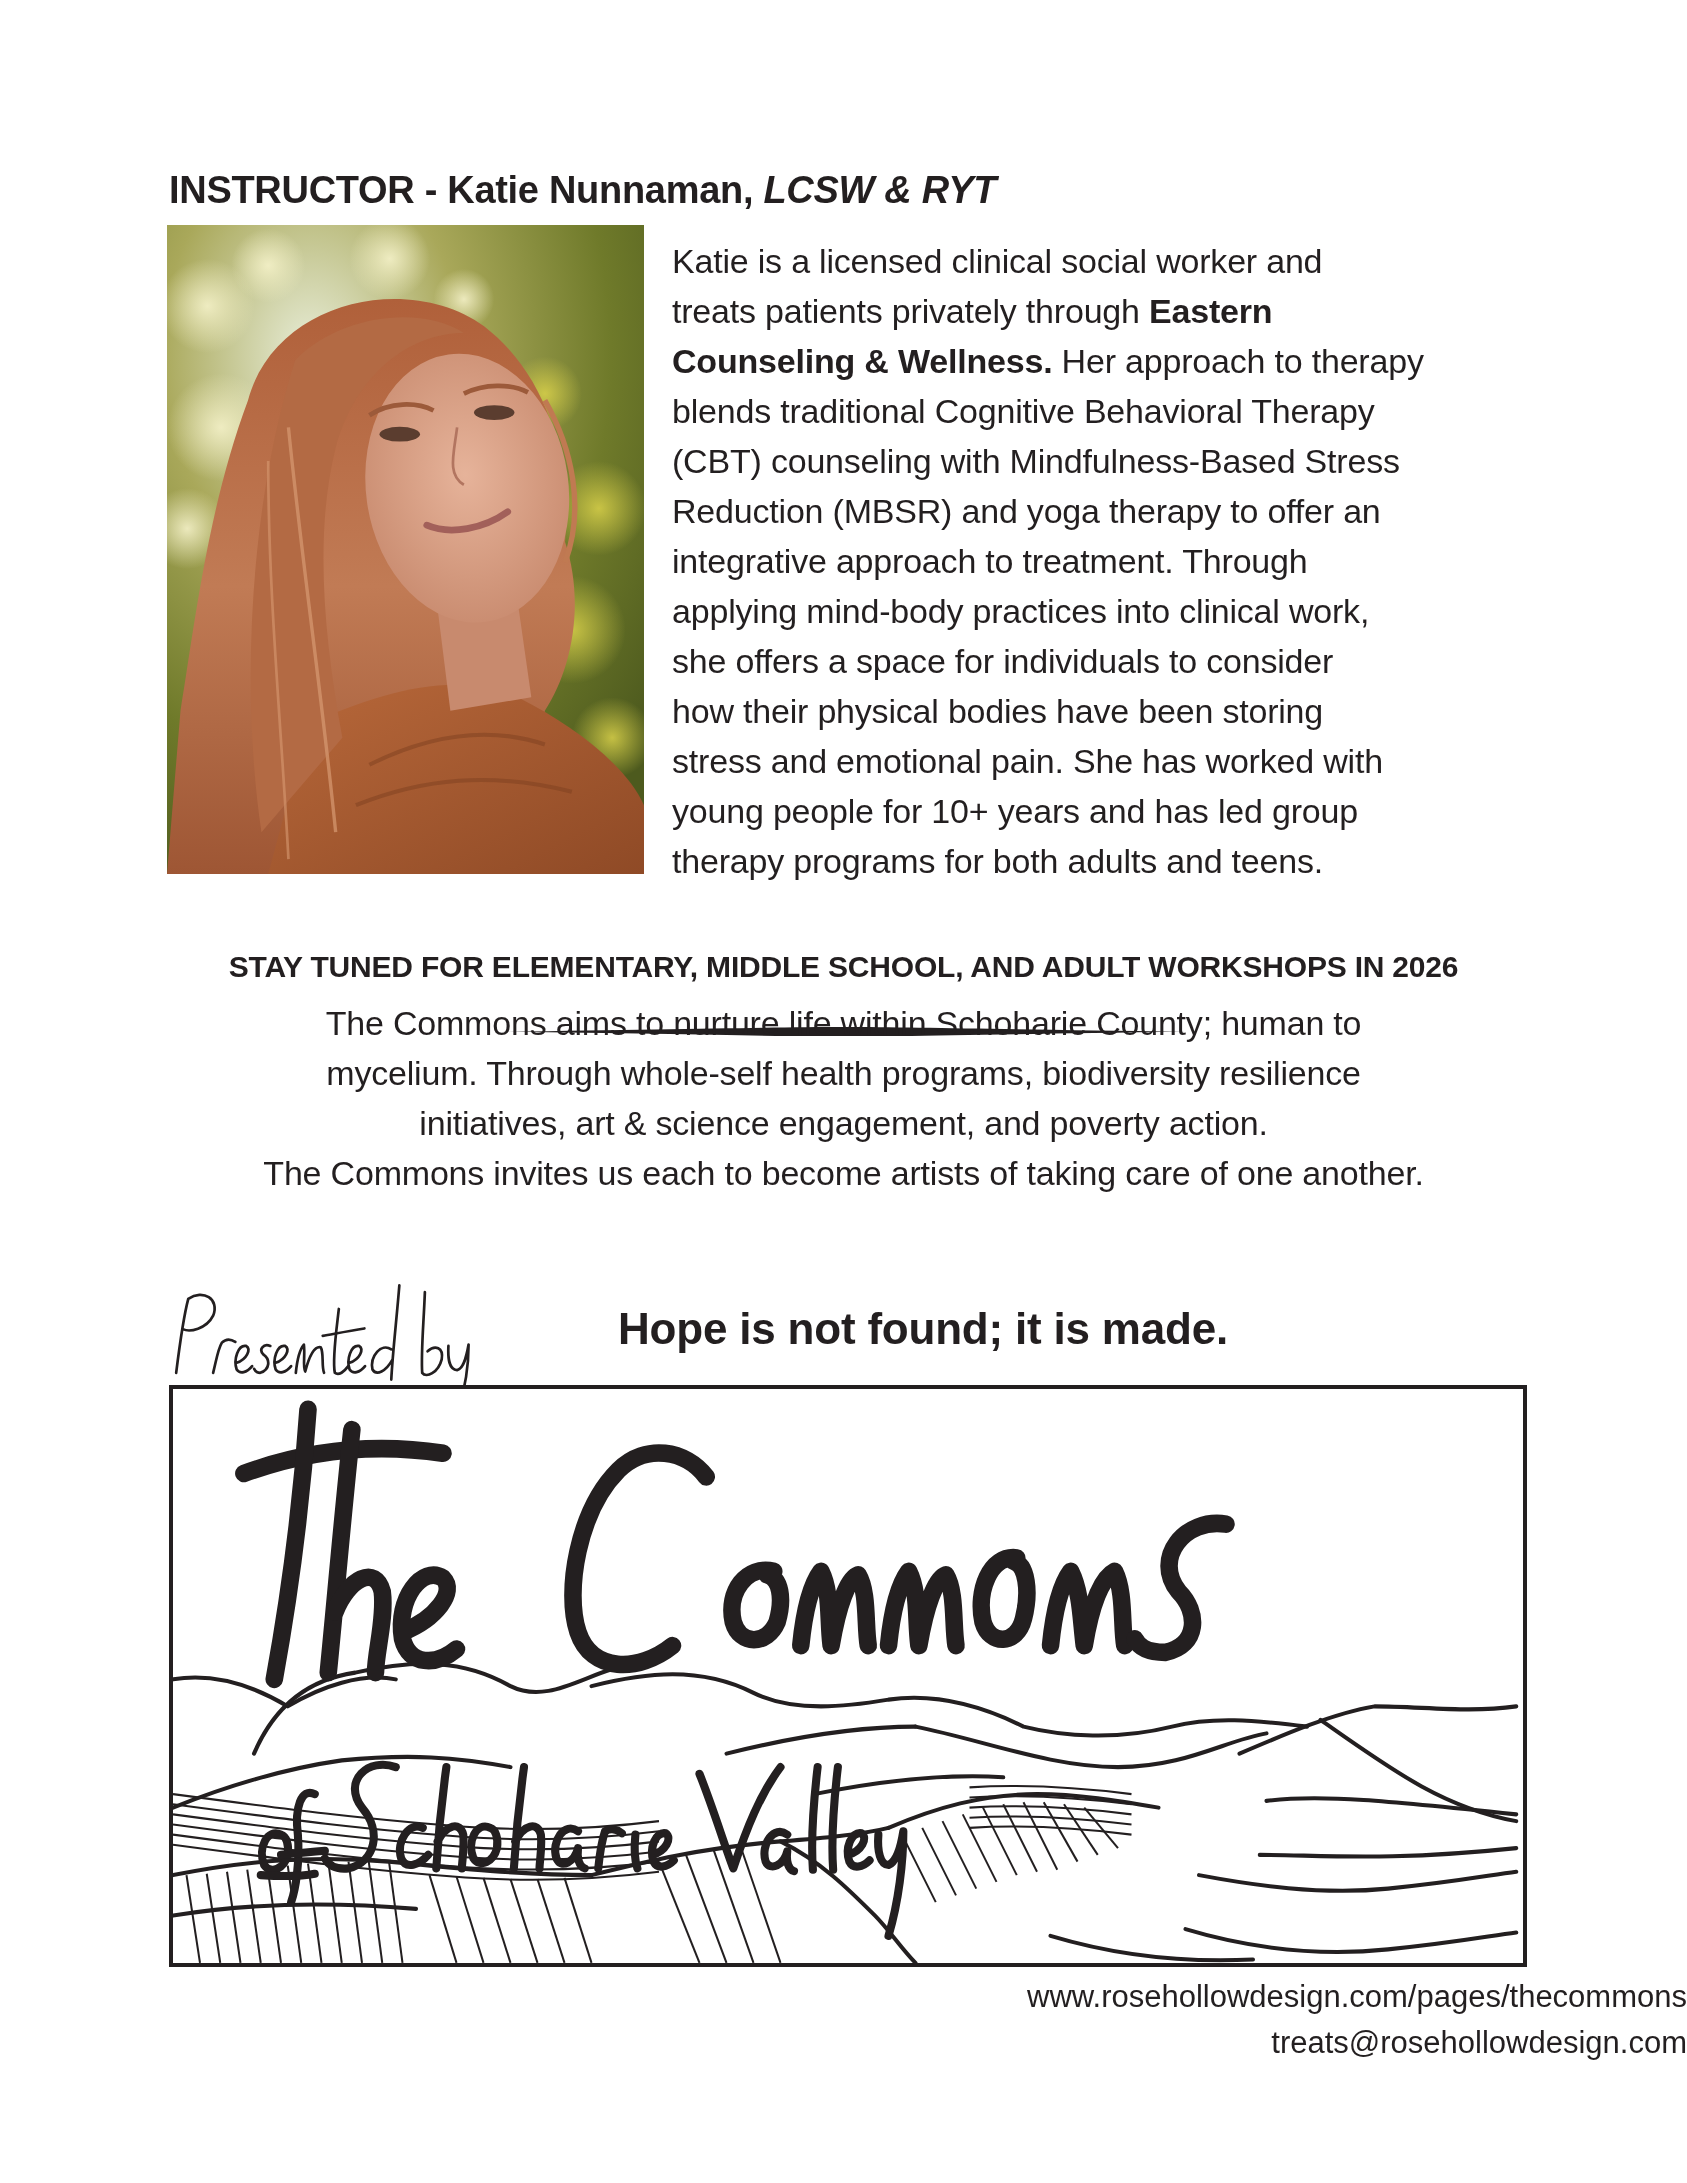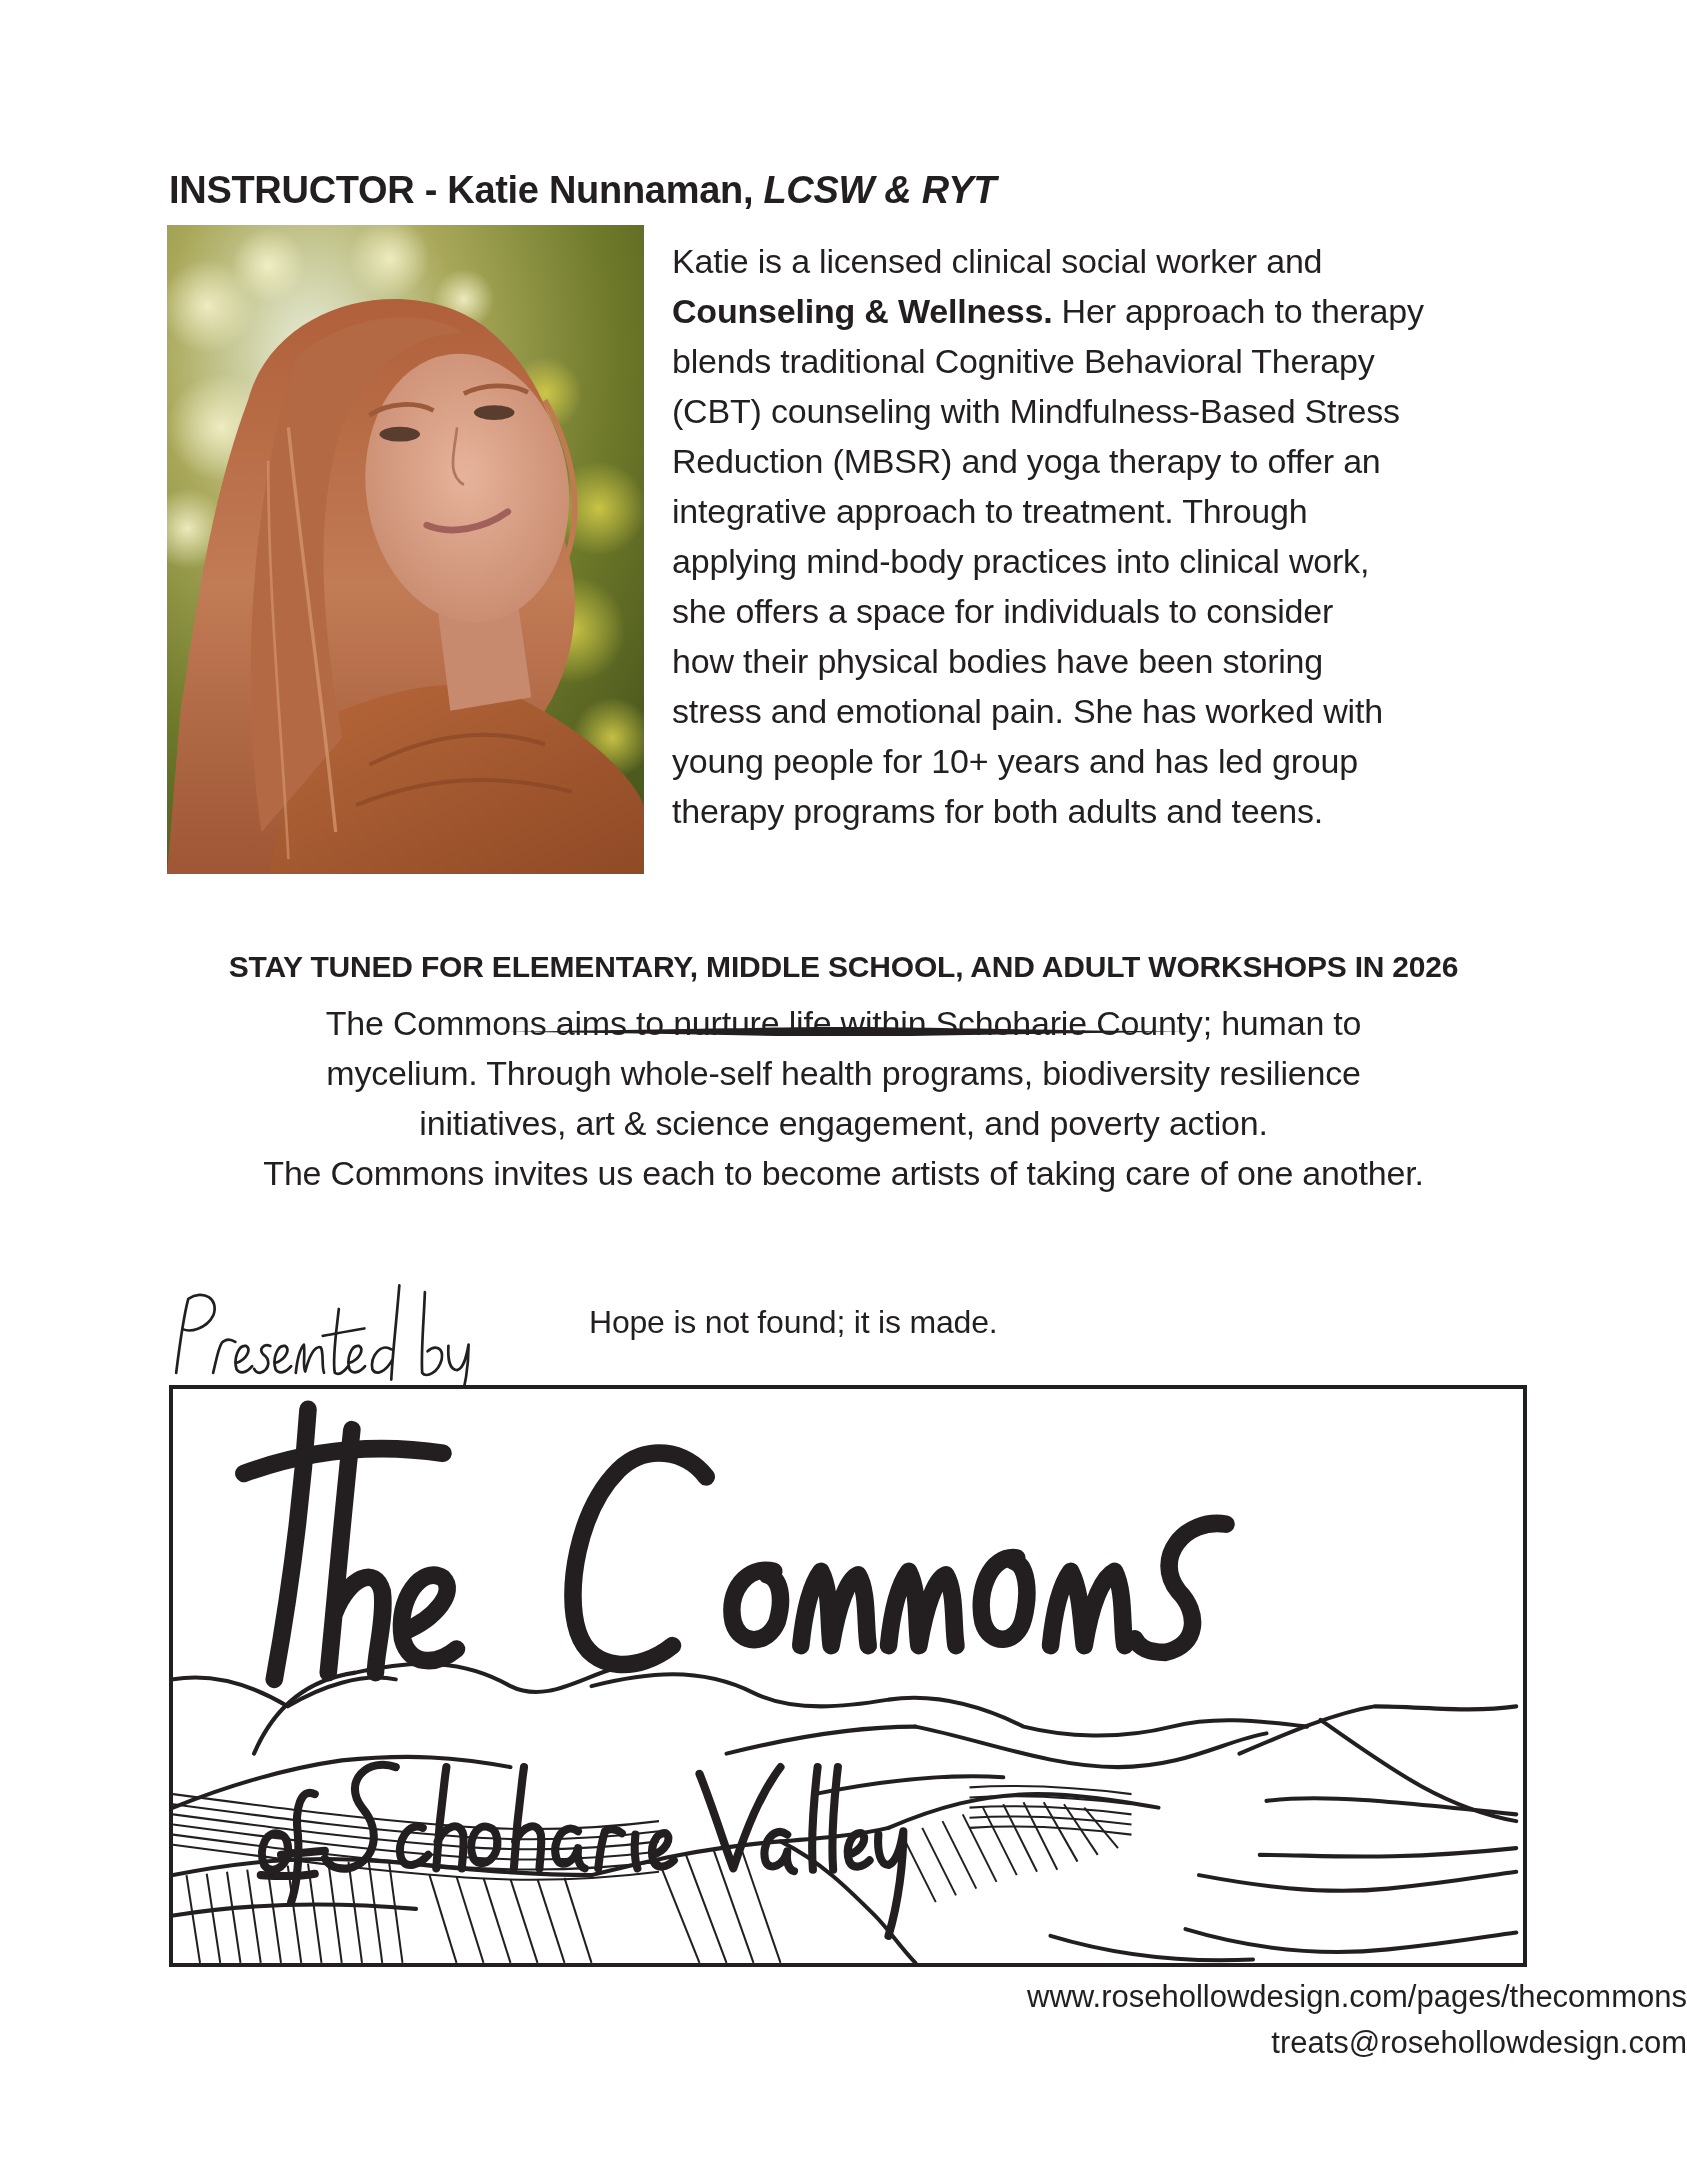--- a/index.html
+++ b/index.html
@@ -16,21 +16,21 @@
     .bio b { font-weight: bold; }
 
     .stay-tuned { position: absolute; left: 0; width: 1687px; top: 926px; text-align: center; font-size: 30px; font-weight: bold; letter-spacing: -0.2px; white-space: nowrap; margin-top: 24px; }
 
     .divider { position: absolute; left: 503px; top: 1027px; width: 682px; height: 9.4px; }
 
     .mission { position: absolute; left: 0; width: 1687px; top: 998px; text-align: center; font-size: 34px; line-height: 50px; letter-spacing: -0.2px; }
     .mission .line { display: block; white-space: nowrap; }
 
     .presented { position: absolute; left: 162px; top: 1272px; width: 351px; height: 121px; }
-    .tagline { position: absolute; left: 589px; top: 1304px; font-size: 32px; font-weight: normal; letter-spacing: -0.2px; white-space: nowrap; }
+    .tagline { position: absolute; left: 618px; top: 1304px; font-size: 44px; font-weight: bold; letter-spacing: -0.2px; white-space: nowrap; }
 
     .logo-box { position: absolute; left: 169px; top: 1385px; width: 1350px; height: 574px; border: 4px solid #231f20; box-sizing: content-box; overflow: hidden; background: #fff; }
     .logo-box svg { position: absolute; left: 0; top: 0; width: 1350px; height: 574px; }
 
     .footer { position: absolute; left: 0; width: 1687px; top: 1974px; text-align: right; font-size: 31px; line-height: 46px; }
     .footer .line { display: block; white-space: nowrap; }
   </style>
 </head>
 <body>
 
@@ -104,20 +104,21 @@
 
     <path d="M190 200 C260 130 380 120 440 160 C360 160 280 220 250 330 C220 450 230 600 260 760 L140 900 C110 700 120 420 190 200 Z" fill="#b36a44"></path>
     <path d="M180 300 C200 500 230 700 250 900" stroke="#d79a72" stroke-width="5" fill="none" opacity="0.7"></path>
     <path d="M150 350 C150 550 170 750 180 940" stroke="#d79a72" stroke-width="4" fill="none" opacity="0.6"></path>
     <path d="M560 260 C600 330 620 420 590 500" stroke="#c07a52" stroke-width="8" fill="none"></path>
   </svg>
 </div>
 
 <div class="bio">
   <span class="line"><span>Katie is a licensed clinical social worker and</span></span>
+  <span class="line"><span>treats patients privately through </span><b>Eastern</b></span>
   <span class="line"><b>Counseling &amp; Wellness.</b><span> Her approach to therapy</span></span>
   <span class="line"><span>blends traditional Cognitive Behavioral Therapy</span></span>
   <span class="line"><span>(CBT) counseling with Mindfulness-Based Stress</span></span>
   <span class="line"><span>Reduction (MBSR) and yoga therapy to offer an</span></span>
   <span class="line"><span>integrative approach to treatment. Through</span></span>
   <span class="line"><span>applying mind-body practices into clinical work,</span></span>
   <span class="line"><span>she offers a space for individuals to consider</span></span>
   <span class="line"><span>how their physical bodies have been storing</span></span>
   <span class="line"><span>stress and emotional pain. She has worked with</span></span>
   <span class="line"><span>young people for 10+ years and has led group</span></span>

